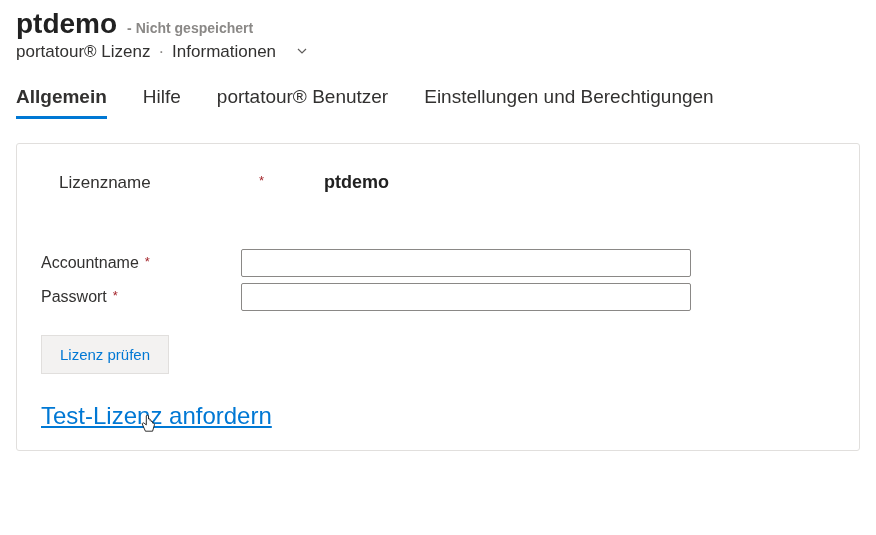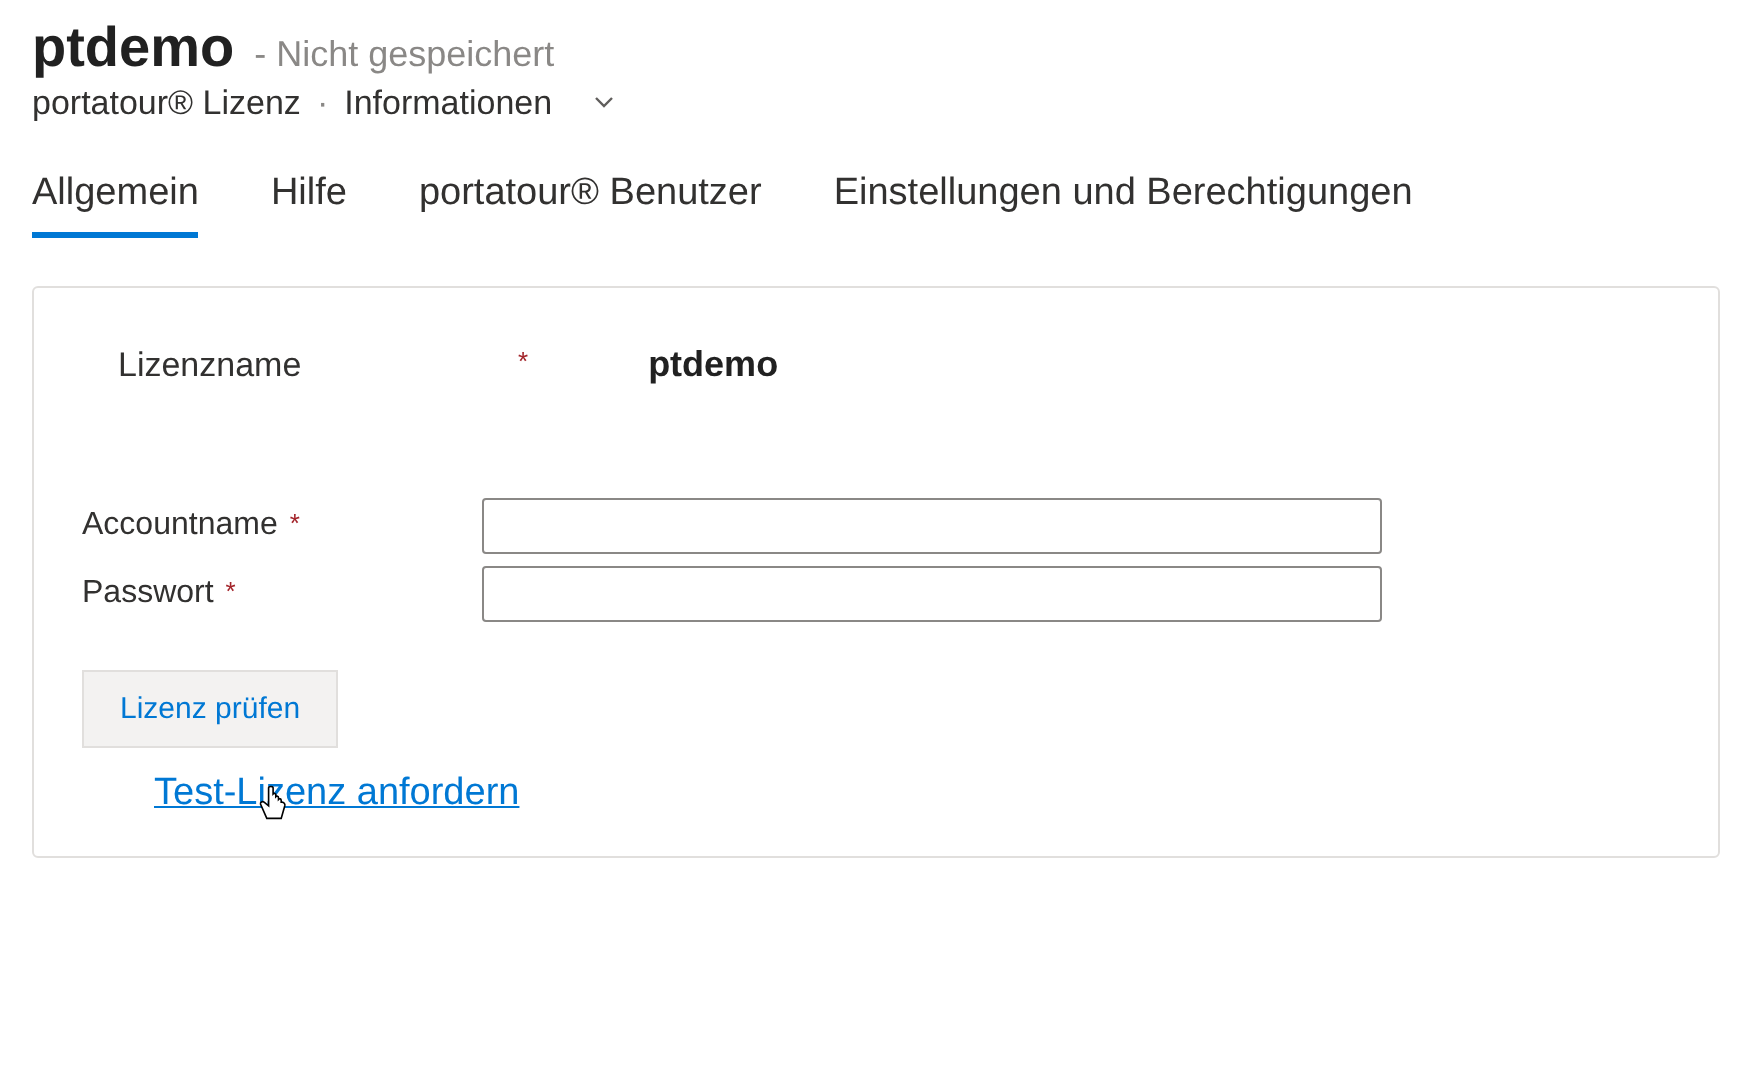--- a/index.html
+++ b/index.html
@@ -17,23 +17,23 @@
       align-items: baseline;
       gap: 10px;
       margin-bottom: 2px;
     }
     .page-title {
       font-size: 28px;
       font-weight: 600;
       color: #212121;
     }
     .save-status {
-      font-size: 18px;
+      font-size: 14px;
       color: #8a8886;
-      font-weight: 400;
+      font-weight: 700;
     }
     .breadcrumb-row {
       display: flex;
       gap: 8px;
       font-size: 17px;
       color: #323130;
       margin-bottom: 24px;
     }
     .breadcrumb-sep { color: #8a8886; }
     .breadcrumb-dropdown {
@@ -53,21 +53,21 @@
       margin-bottom: 24px;
     }
     .tab {
       font-size: 19px;
       color: #323130;
       padding-bottom: 8px;
       cursor: pointer;
       border-bottom: 3px solid transparent;
     }
     .tab.active {
-      font-weight: 400;
+      font-weight: 700;
       border-bottom: 3px solid #0078d4;
     }
     .card {
       border: 1px solid #e1dfdd;
       border-radius: 3px;
       padding: 28px 24px 20px 24px;
       background: #ffffff;
     }
     .form-row {
       display: flex;
@@ -102,37 +102,36 @@
       width: 450px;
       height: 28px;
       border: 1px solid #8a8886;
       border-radius: 2px;
       padding: 0 6px;
       font-size: 14px;
       outline: none;
     }
     .action-button {
       margin-top: 18px;
-      margin-bottom: 12px;
+      margin-bottom: 28px;
       border: 1px solid #e1dfdd;
       background: #f3f2f1;
       color: #0078d4;
       font-size: 15px;
       padding: 10px 18px;
       cursor: pointer;
       font-family: inherit;
     }
     .link-request {
       display: inline-block;
       color: #0078d4;
-      font-size: 19px;
+      font-size: 24px;
       text-decoration: underline;
       cursor: pointer;
       position: relative;
-      margin-left: 36px;
     }
     .cursor-icon {
       position: absolute;
       left: 96px;
       top: 16px;
       width: 18px;
       height: 22px;
     }
   </style>
 </head>

